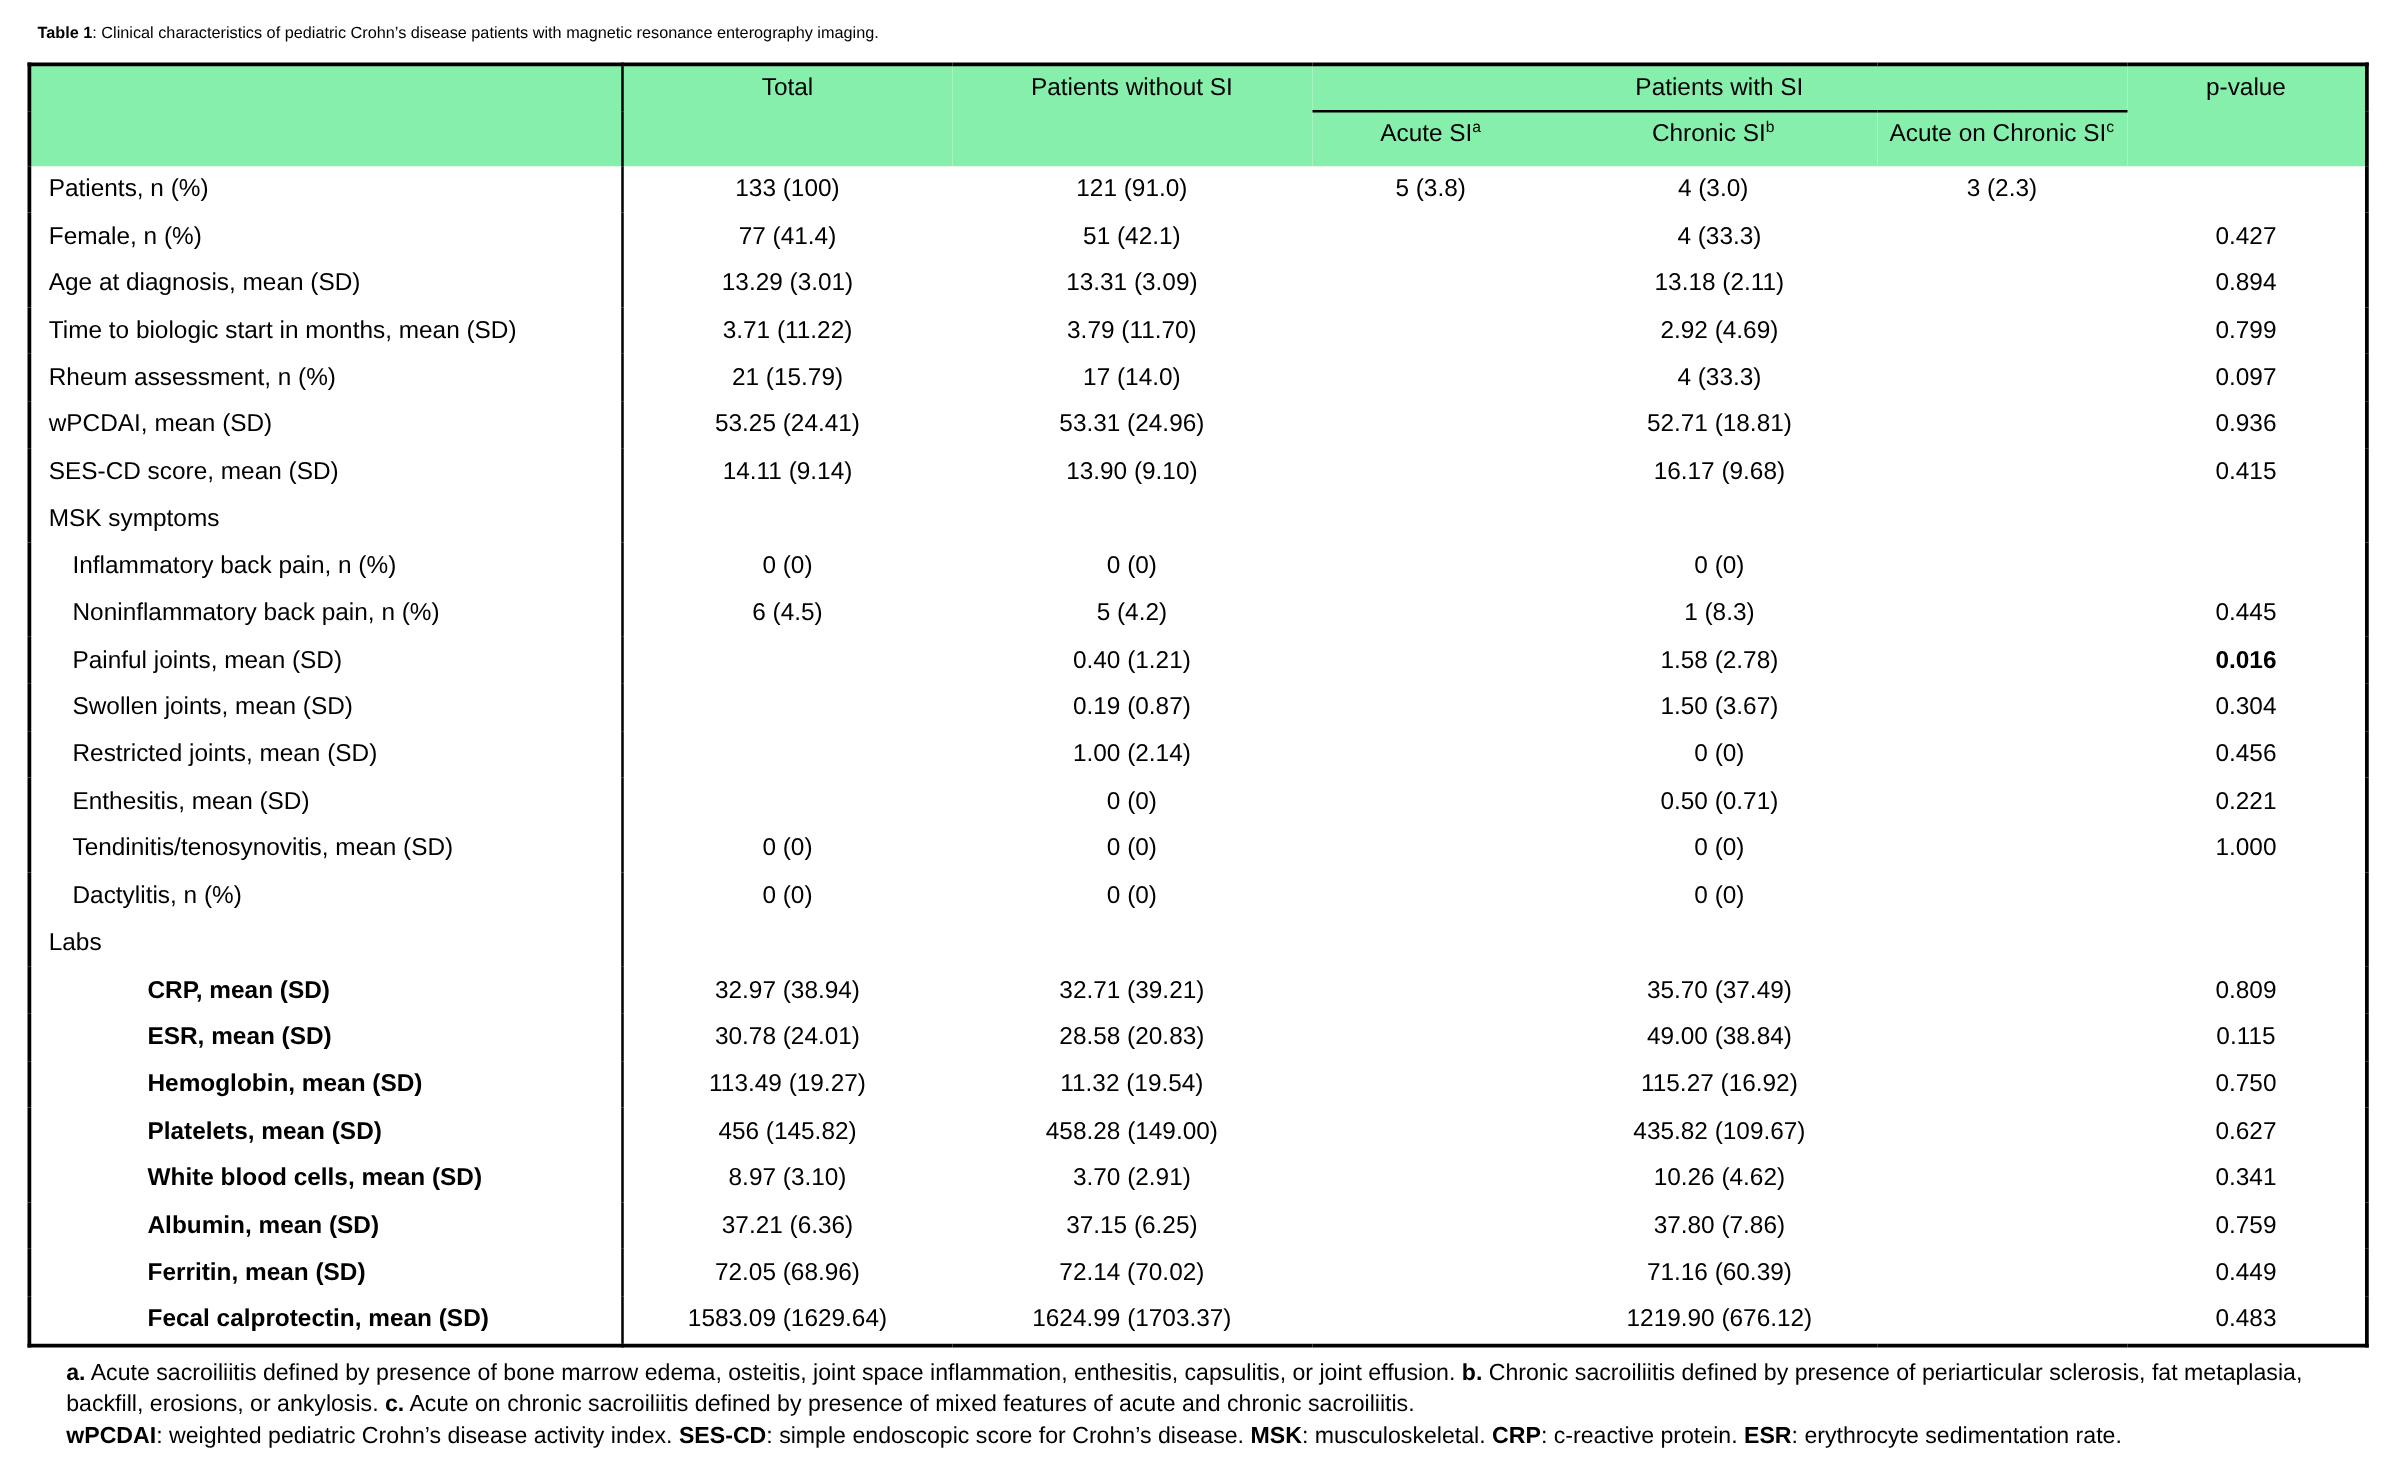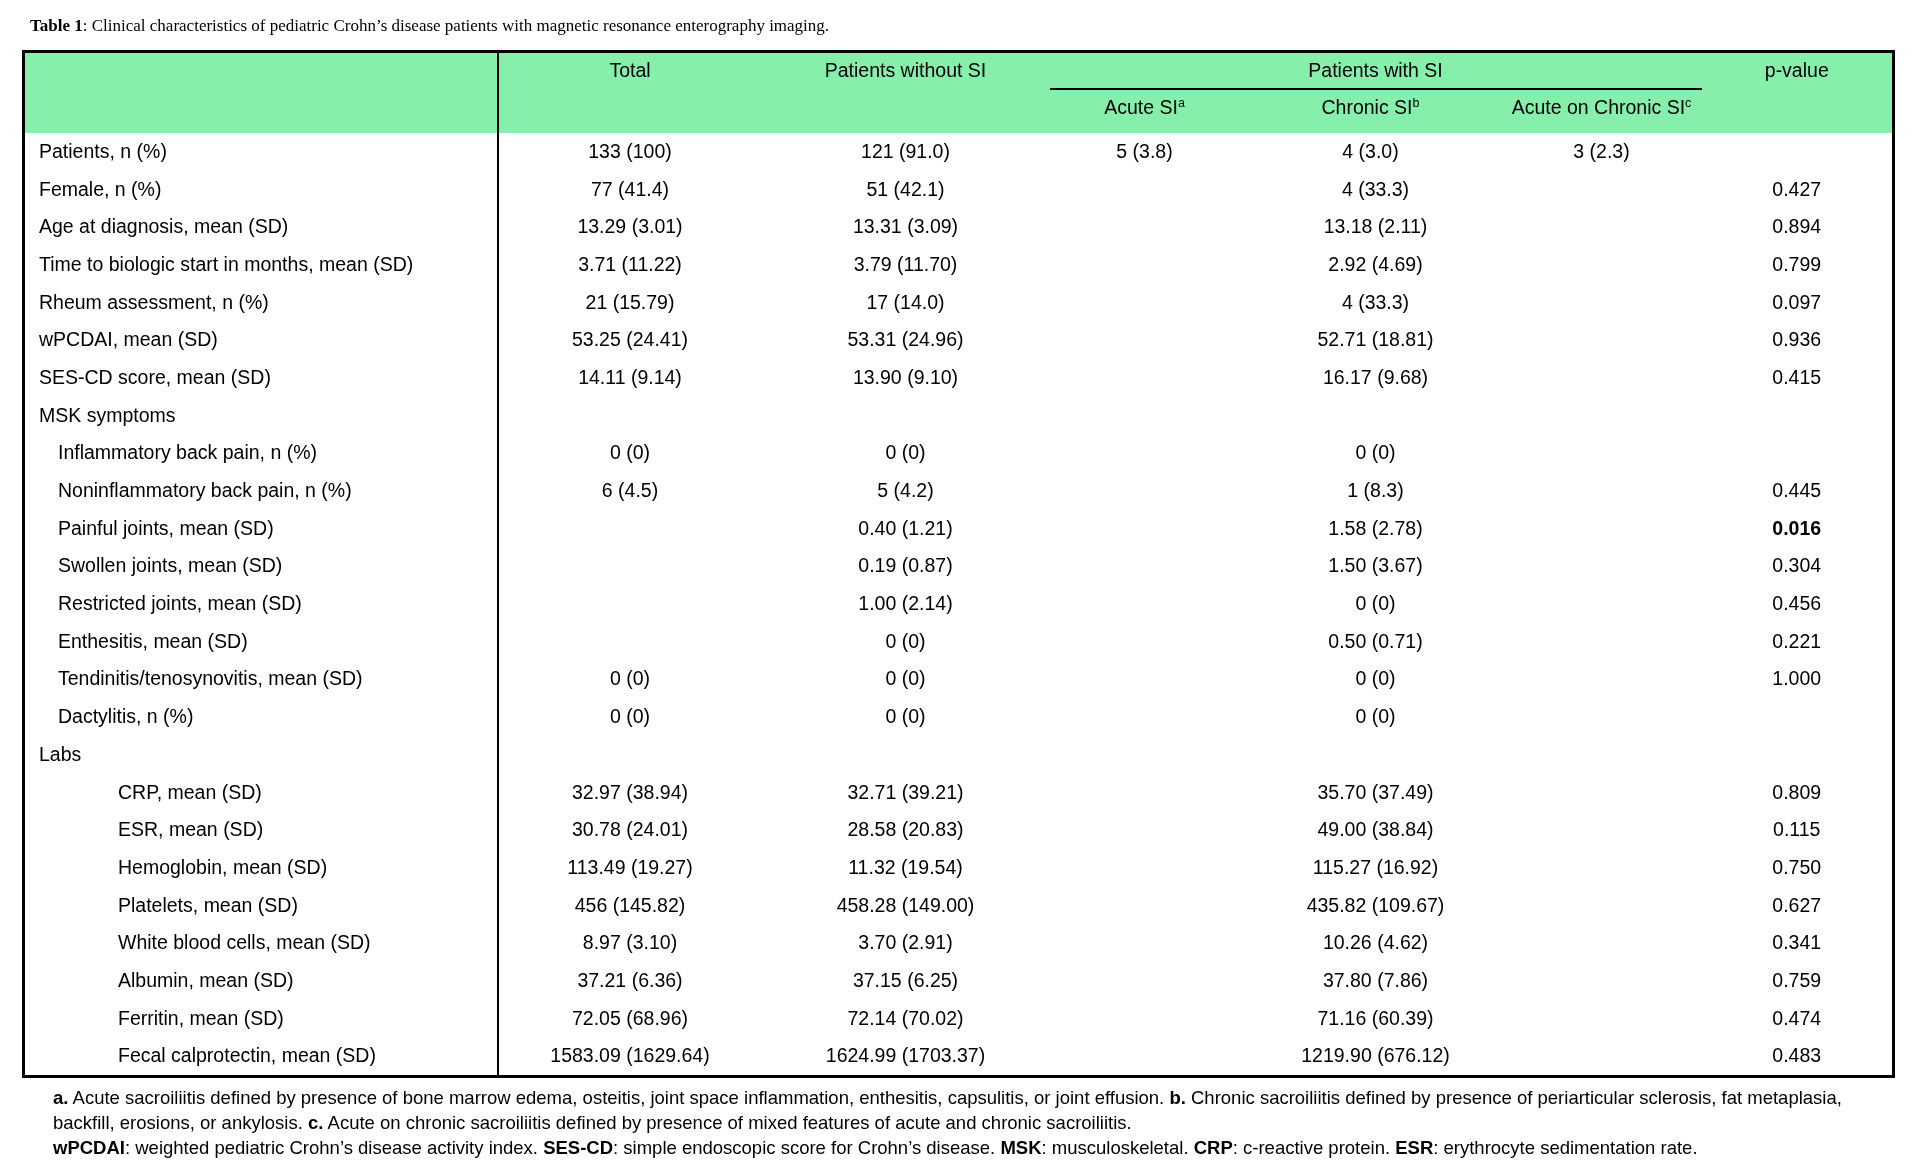--- a/index.html
+++ b/index.html
@@ -2,21 +2,21 @@
 <html><head>
 <meta charset="utf-8">
 <style>
   html, body { margin: 0; padding: 0; background: #ffffff; }
   body {
     width: 1914px; height: 1172px; overflow: hidden;
     font-family: "Liberation Sans", sans-serif; color: #000;
   }
   .caption {
     margin: 13px 0 11px 30px;
-    font-size: 17px; line-height: 26px; font-family: Liberation Serif, serif;
+    font-size: 13px; line-height: 26px;
   }
   .caption .cap-label { font-weight: bold; }
 
   table.clin {
     margin: 8px 0 0 22px;
     width: 1870px;
     border-collapse: collapse;
     table-layout: fixed;
     border: 3px solid #000;
   }
@@ -37,21 +37,21 @@
     font-size: 19.5px;
     height: 37.7px;
     padding: 0;
     text-align: center;
     vertical-align: middle;
     white-space: nowrap;
   }
   td.lab { text-align: left; }
   td.ind0 { padding-left: 14px; }
   td.ind1 { padding-left: 33px; margin-top: 13px; }
-  td.ind2 { padding-left: 93px; }
+  td.ind2 { padding-left: 93px; font-weight: bold; }
   td.boldp { font-weight: bold; }
 
   sup { font-size: 12.5px; line-height: 0; }
 
   .footnotes {
     margin: 7px 0 15px 53px;
     width: 1815px;
     font-size: 18.5px;
     line-height: 25px;
   }
@@ -251,21 +251,21 @@
         <td>37.21 (6.36)</td>
         <td>37.15 (6.25)</td>
         <td colspan="3">37.80 (7.86)</td>
         <td>0.759</td>
       </tr>
       <tr>
         <td class="lab ind2">Ferritin, mean (SD)</td>
         <td>72.05 (68.96)</td>
         <td>72.14 (70.02)</td>
         <td colspan="3">71.16 (60.39)</td>
-        <td>0.474</td>
+        <td>0.449</td>
       </tr>
       <tr>
         <td class="lab ind2">Fecal calprotectin, mean (SD)</td>
         <td>1583.09 (1629.64)</td>
         <td>1624.99 (1703.37)</td>
         <td colspan="3">1219.90 (676.12)</td>
         <td>0.483</td>
       </tr>
     </tbody>
 </table>

